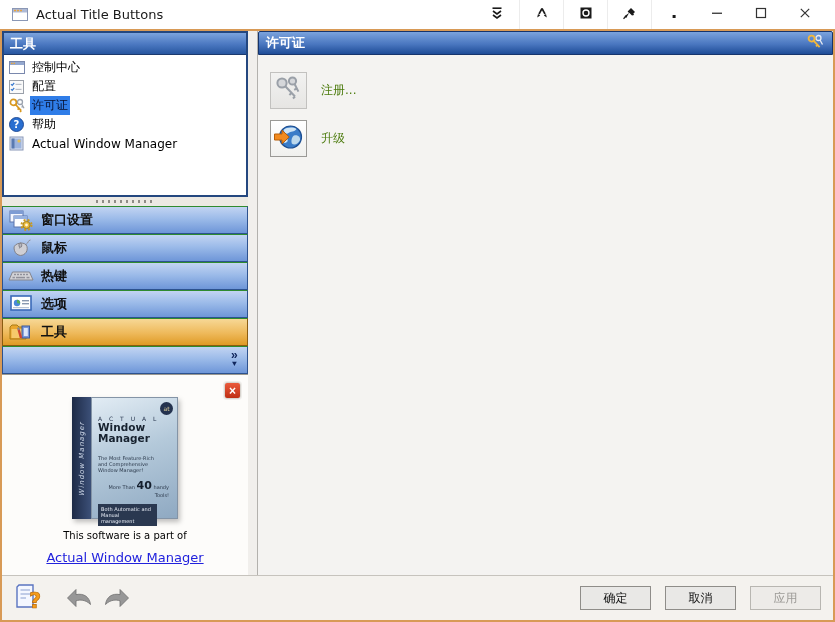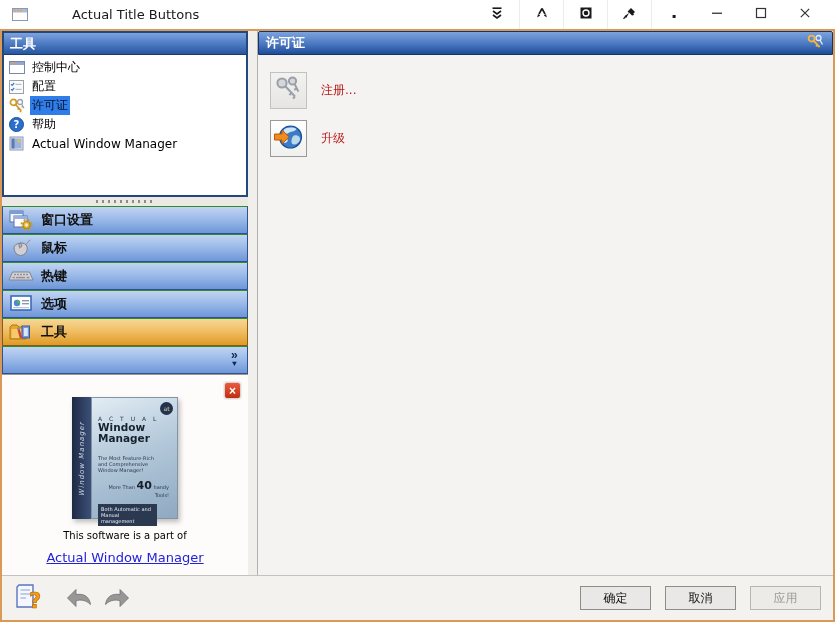--- a/index.html
+++ b/index.html
@@ -6,21 +6,21 @@
   html,body { background:#c8c8c8; }
   body { font-family:"DejaVu Sans","Liberation Sans",sans-serif; }
 
   .window {
     position:relative; width:835px; height:622px; background:#fff; overflow:hidden;
   }
 
   
   .titlebar {
     position:absolute; top:0; left:0; right:0; height:29px; background:#fff;
-    display:flex; align-items:center; padding-left:12px;gap:36px;
+    display:flex; align-items:center; padding-left:12px;
   }
   .titlebar .app-icon { display:inline-flex; margin-right:8px; }
   .titlebar .title-text { font-size:13px; color:#1a1a1a; }
   .tb-buttons { position:absolute; right:8px; top:0; height:29px; display:flex; }
   .tb-btn {
     width:44px; height:29px; display:flex; align-items:center; justify-content:center;
     background:#fff; border:none; cursor:default;
   }
   .tb-btn.sep { border-left:1px solid #ececec; }
 
@@ -118,21 +118,21 @@
     display:flex; align-items:center; justify-content:space-between; padding:0 8px 0 7px;
     color:#fff; font-weight:bold; font-size:13px;
   }
   .lic-content { flex:1; padding:17px 0 0 12px; }
   .lic-item { display:flex; align-items:center; gap:14px; margin-bottom:11px; }
   .lic-icon-btn {
     width:37px; height:37px; display:flex; align-items:center; justify-content:center;
     background:linear-gradient(#f2f2f1,#e6e5e3); border:1px solid #c2c1bf; cursor:default; padding:0;
   }
   .lic-icon-btn.hot { background:linear-gradient(#ffffff,#f0f0ee); border:1px solid #9a9996; }
-  .lic-label { font-size:12px; color:#b91c1c; }
+  .lic-label { font-size:12px; color:#4d7c0f; }
 
   
   .footer {
     position:absolute; left:2px; right:2px; bottom:2px; height:45px;
     background:#f4f2ee; border-top:1px solid #c6c3bd;
     display:flex; align-items:center; padding:0 12px 0 10px;
   }
   .footer .ficon { display:inline-flex; align-items:center; justify-content:center; background:none; border:none; cursor:default; }
   .ficon.help { margin-right:20px; }
   .ficon.redo { margin-left:8px; }

